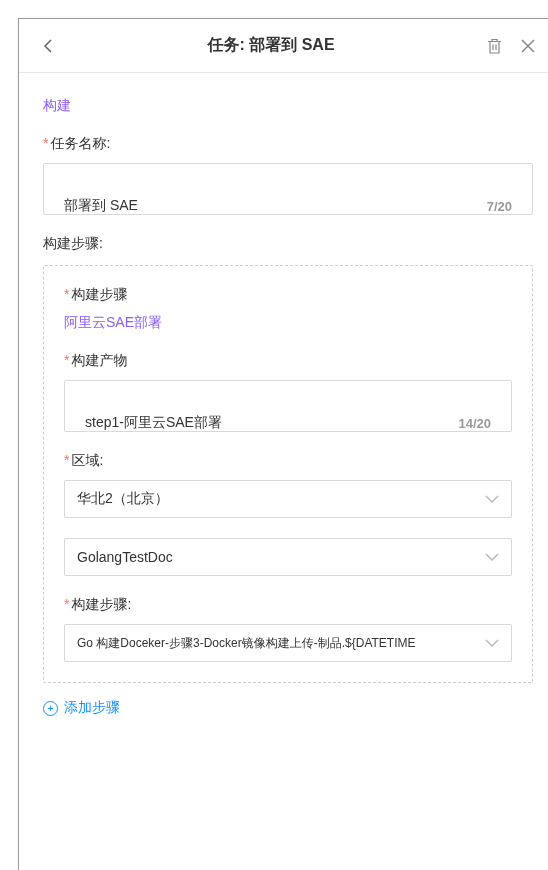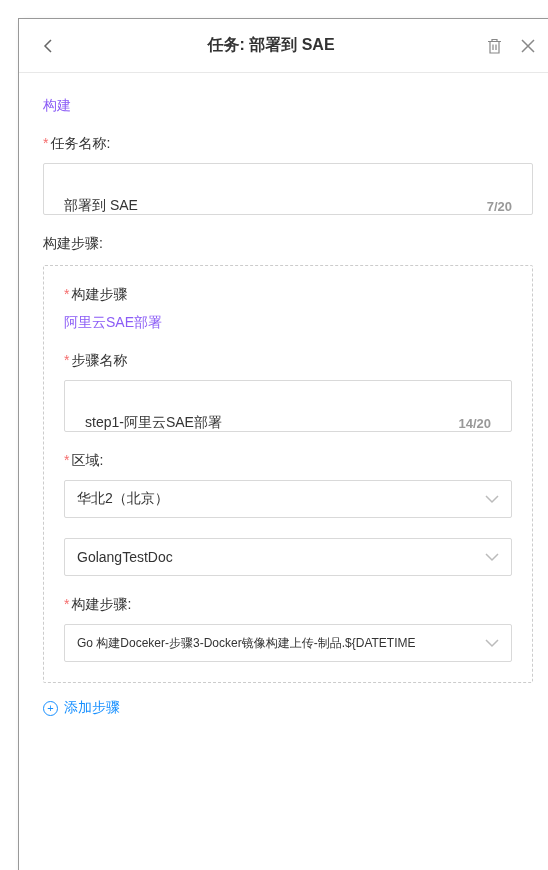--- a/index.html
+++ b/index.html
@@ -215,21 +215,21 @@
     <div class="steps-section">
       <div class="steps-label">构建步骤:</div>
 
       <div class="step-box">
         <div class="field">
           <label class="field-label required">构建步骤</label>
           <div class="field-value-static">阿里云SAE部署</div>
         </div>
 
         <div class="field">
-          <label class="field-label required">步骤名称</label>
+          <label class="field-label required">构建产物</label>
           <div class="input-wrapper">
             <input type="text" value="step1-阿里云SAE部署" style="">
             <span class="char-count">14/20</span>
           </div>
         </div>
 
         <div class="field">
           <label class="field-label required">区域:</label>
           <div class="select-wrapper">
             <div class="select-value">华北2（北京）</div>

